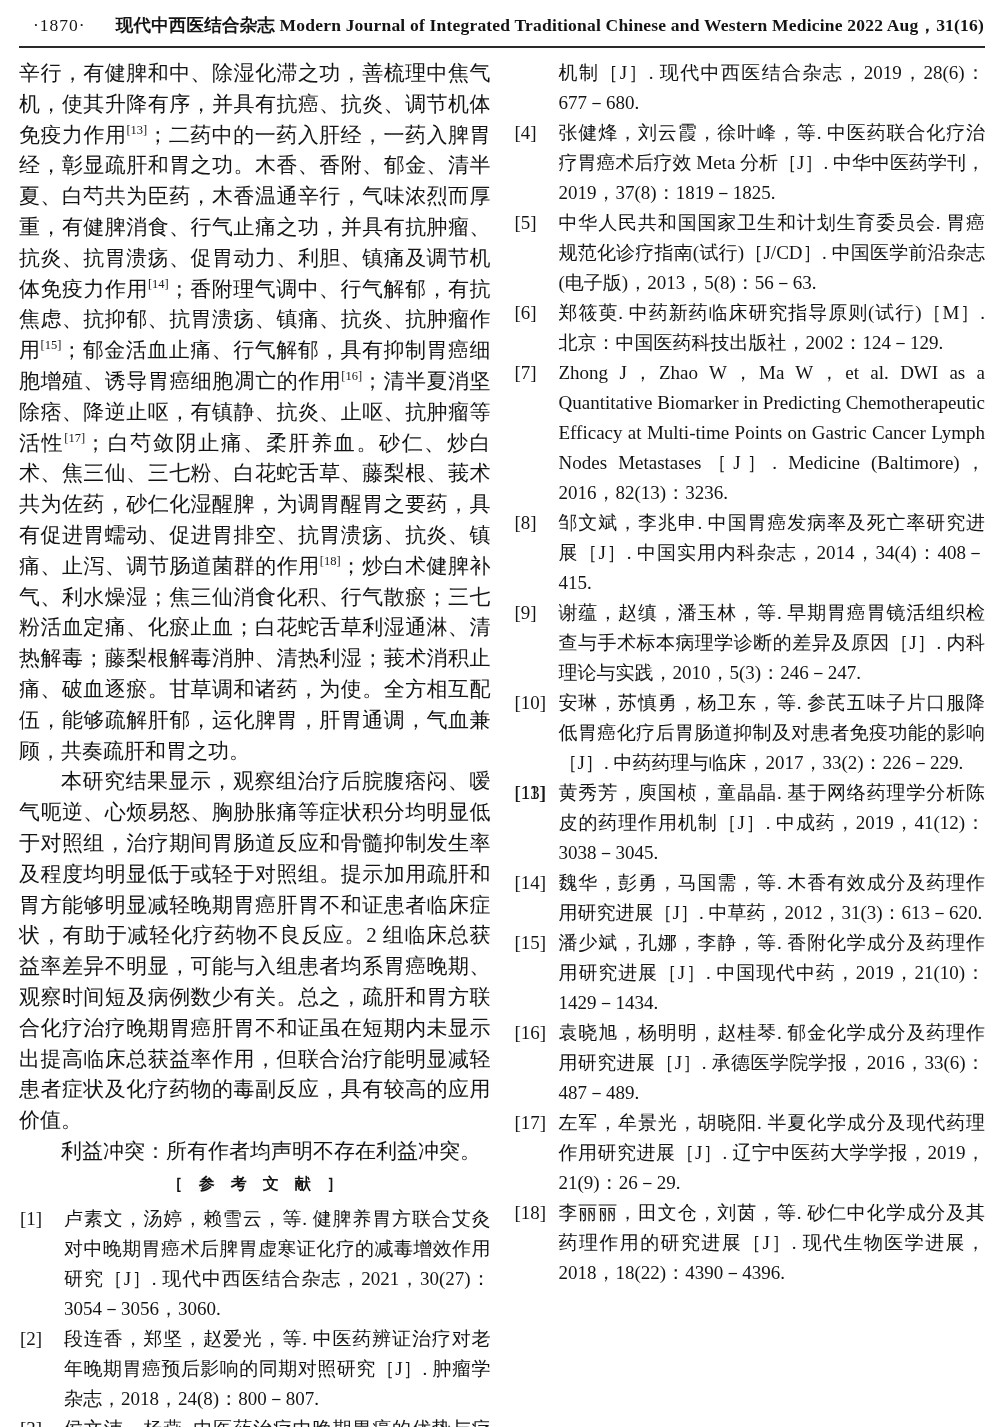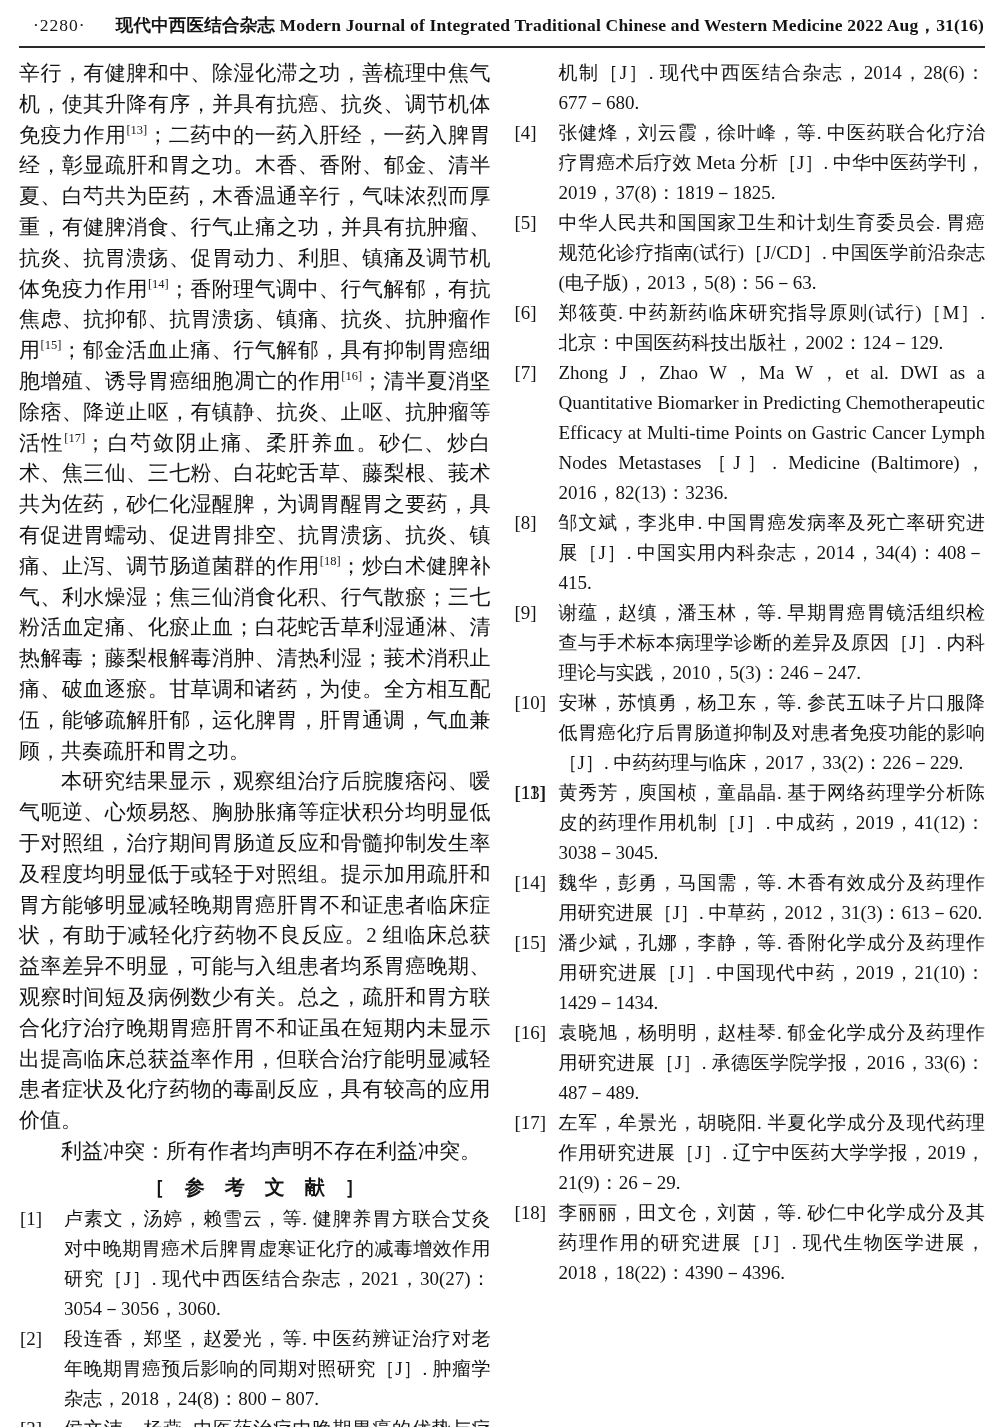--- a/index.html
+++ b/index.html
@@ -24,46 +24,46 @@
   .header-rule { border-top:2px solid #2a2a2a; margin:9px 15px 0 19px; }
   .columns { display:flex; gap:23px; padding:10px 15px 0 19px; }
   .column { flex:1; min-width:0; }
   .para {
     font-size:21px; line-height:30.8px;
     text-align:justify;
   }
   .indent2 { text-indent:2em; }
   sup.cite { font-size:12.5px; line-height:0; vertical-align:super; letter-spacing:0; }
   .ref-heading {
-    margin:7px 0 3px;
+    margin:7px 0 9px;
     text-align:center;
     font-family:"Liberation Sans","DejaVu Sans",sans-serif;
     font-weight:700;
-    font-size:20px;
+    font-size:16px;
   }
   .ref-item {
     position:relative;
     padding-left:45px;
     font-size:19px; line-height:30px;
     text-align:justify;
   }
   .ref-label { position:absolute; left:1px; top:0; }
   .ref-continuation {
     padding-left:45px;
     font-size:19px; line-height:30px;
     text-align:justify;
   }
 </style>
 </head>
 <body>
 
 <div class="page">
 
   <div class="header">
-    <span class="page-number">·2280·</span>
+    <span class="page-number">·1870·</span>
     <span class="journal-title">现代中西医结合杂志 Modern Journal of Integrated Traditional Chinese and Western Medicine 2022 Aug，31(16)</span>
   </div>
   <div class="header-rule"></div>
 
   <div class="columns">
 
     <div class="column">
       <div class="para">
         <span>辛行，有健脾和中、除湿化滞之功，善梳理中焦气机，使其升降有序，并具有抗癌、抗炎、调节机体免疫力作用</span><sup class="cite">[13]</sup><span>；二药中的一药入肝经，一药入脾胃经，彰显疏肝和胃之功。木香、香附、郁金、清半夏、白芍共为臣药，木香温通辛行，气味浓烈而厚重，有健脾消食、行气止痛之功，并具有抗肿瘤、抗炎、抗胃溃疡、促胃动力、利胆、镇痛及调节机体免疫力作用</span><sup class="cite">[14]</sup><span>；香附理气调中、行气解郁，有抗焦虑、抗抑郁、抗胃溃疡、镇痛、抗炎、抗肿瘤作用</span><sup class="cite">[15]</sup><span>；郁金活血止痛、行气解郁，具有抑制胃癌细胞增殖、诱导胃癌细胞凋亡的作用</span><sup class="cite">[16]</sup><span>；清半夏消坚除痞、降逆止呕，有镇静、抗炎、止呕、抗肿瘤等活性</span><sup class="cite">[17]</sup><span>；白芍敛阴止痛、柔肝养血。砂仁、炒白术、焦三仙、三七粉、白花蛇舌草、藤梨根、莪术共为佐药，砂仁化湿醒脾，为调胃醒胃之要药，具有促进胃蠕动、促进胃排空、抗胃溃疡、抗炎、镇痛、止泻、调节肠道菌群的作用</span><sup class="cite">[18]</sup><span>；炒白术健脾补气、利水燥湿；焦三仙消食化积、行气散瘀；三七粉活血定痛、化瘀止血；白花蛇舌草利湿通淋、清热解毒；藤梨根解毒消肿、清热利湿；莪术消积止痛、破血逐瘀。甘草调和诸药，为使。全方相互配伍，能够疏解肝郁，运化脾胃，肝胃通调，气血兼顾，共奏疏肝和胃之功。</span>
       </div>
@@ -80,21 +80,21 @@
         <span class="ref-label">[2]</span>
         <span>段连香，郑坚，赵爱光，等. 中医药辨证治疗对老年晚期胃癌预后影响的同期对照研究［J］. 肿瘤学杂志，2018，24(8)：800－807.</span>
       </div>
       <div class="ref-item">
         <span class="ref-label">[3]</span>
         <span>侯文沛，杨燕. 中医药治疗中晚期胃癌的优势与疗效</span>
       </div>
     </div>
 
     <div class="column">
-      <div class="ref-continuation">机制［J］. 现代中西医结合杂志，2014，28(6)：677－680.</div>
+      <div class="ref-continuation">机制［J］. 现代中西医结合杂志，2019，28(6)：677－680.</div>
 
       <div class="ref-item">
         <span class="ref-label">[4]</span>
         <span>张健烽，刘云霞，徐叶峰，等. 中医药联合化疗治疗胃癌术后疗效 Meta 分析［J］. 中华中医药学刊，2019，37(8)：1819－1825.</span>
       </div>
       <div class="ref-item">
         <span class="ref-label">[5]</span>
         <span>中华人民共和国国家卫生和计划生育委员会. 胃癌规范化诊疗指南(试行)［J/CD］. 中国医学前沿杂志(电子版)，2013，5(8)：56－63.</span>
       </div>
       <div class="ref-item">

